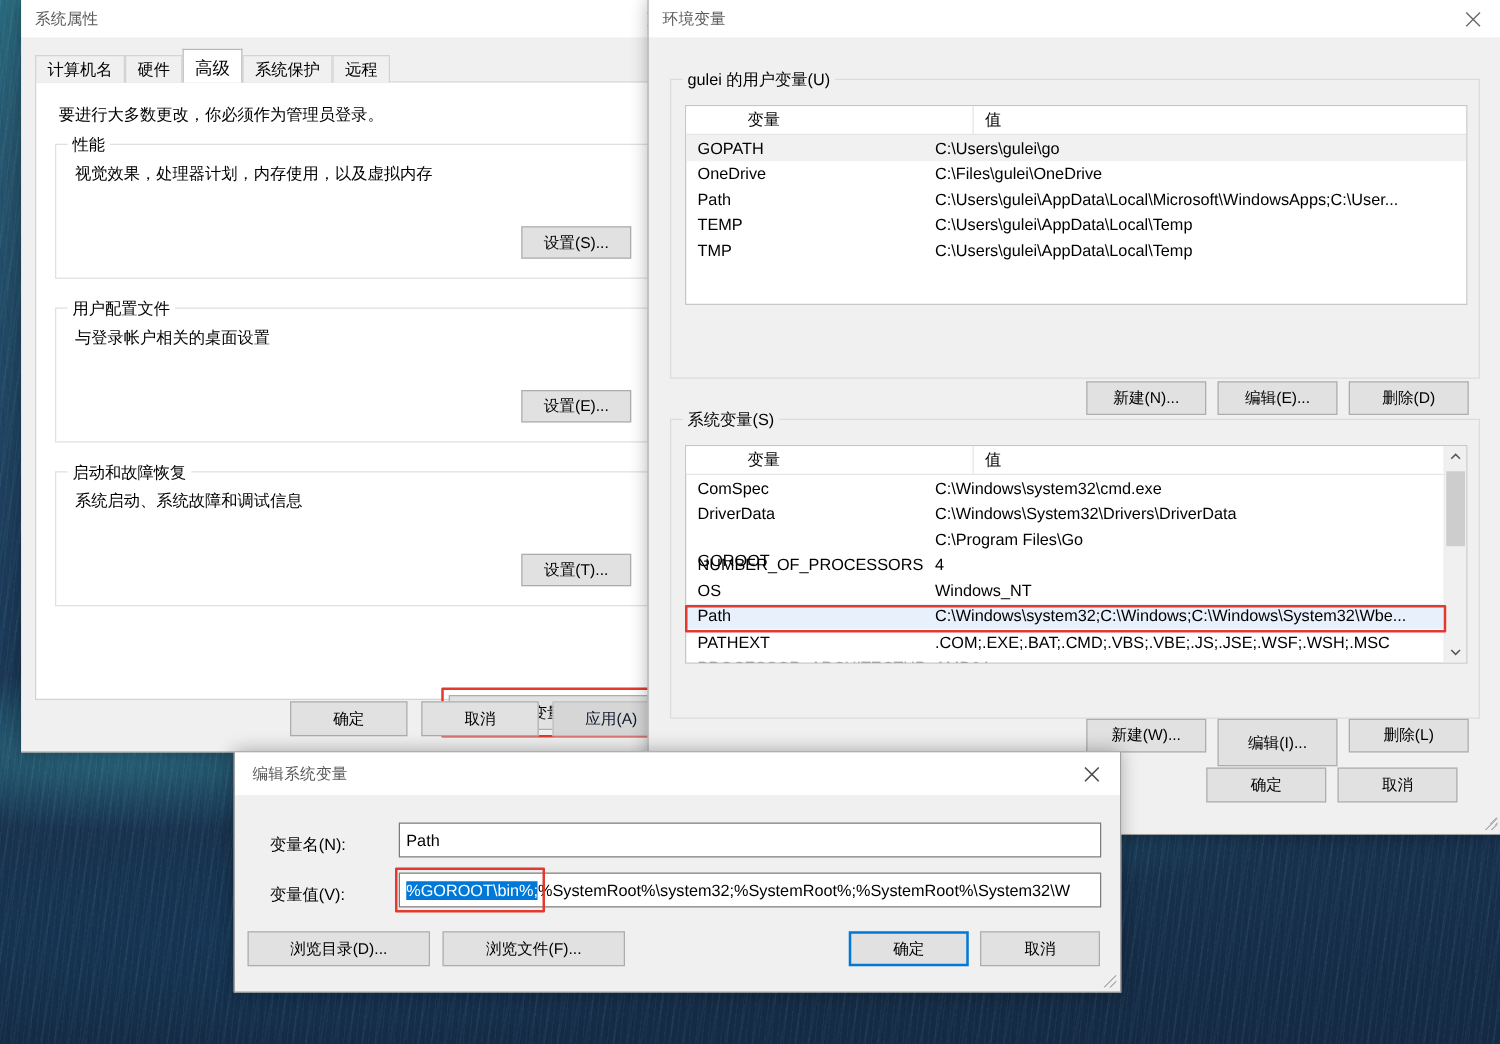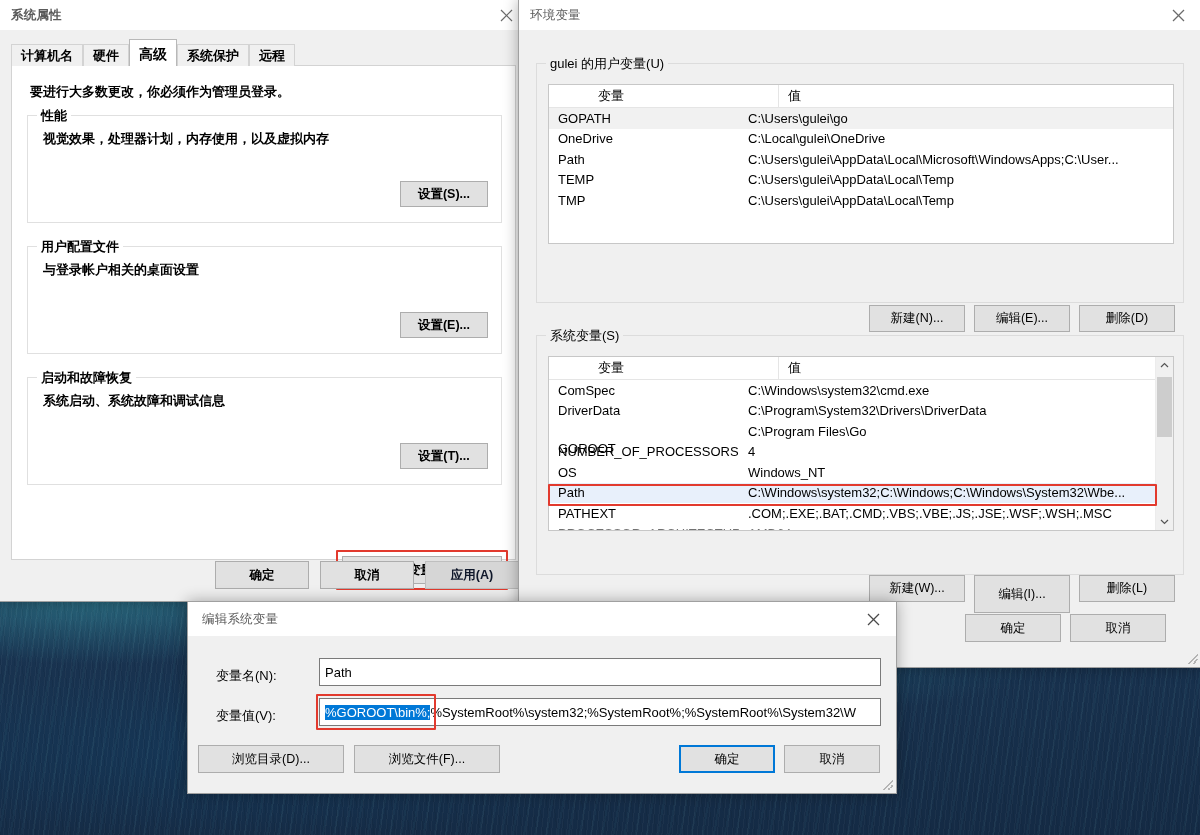--- a/index.html
+++ b/index.html
@@ -96,21 +96,21 @@
   
   .redbox {
     position: absolute;
     border: 2px solid #e23a2e;
     box-sizing: border-box;
     pointer-events: none;
     border-radius: 1px;
   }
 
   
-  #sysprops { left: 0; top: 0; width: 529px; height: 601px; border-left:none; border-top:none;font-weight:bold; }
+  #sysprops { left: 17px; top: 0; width: 529px; height: 601px; border-left:none; border-top:none; }
   #sysprops .body { position:absolute; left:0; top:30px; right:0; bottom:0; background:#f0f0f0; }
 
   .tabstrip {
     position: absolute;
     left: 11px; top: 10px;
     height: 26px;
     display: flex;
     align-items: flex-end;
     z-index: 3;
   }
@@ -345,21 +345,21 @@
         <div class="lv-head">
           <div class="col" style="width:190px;">变量</div>
           <div class="col" style="flex:1;">值</div>
         </div>
         <div class="lv-row sel-gray">
           <div class="cell" style="width:190px;">GOPATH</div>
           <div class="cell" style="flex:1;">C:\Users\gulei\go</div>
         </div>
         <div class="lv-row">
           <div class="cell" style="width:190px;">OneDrive</div>
-          <div class="cell" style="flex:1;">C:\Local\gulei\OneDrive</div>
+          <div class="cell" style="flex:1;">C:\Files\gulei\OneDrive</div>
         </div>
         <div class="lv-row">
           <div class="cell" style="width:190px;">Path</div>
           <div class="cell" style="flex:1;">C:\Users\gulei\AppData\Local\Microsoft\WindowsApps;C:\User...</div>
         </div>
         <div class="lv-row">
           <div class="cell" style="width:190px;">TEMP</div>
           <div class="cell" style="flex:1;">C:\Users\gulei\AppData\Local\Temp</div>
         </div>
         <div class="lv-row">
@@ -381,21 +381,21 @@
           <div class="lv-head">
             <div class="col" style="width:190px;">变量</div>
             <div class="col" style="flex:1;">值</div>
           </div>
           <div class="lv-row">
             <div class="cell" style="width:190px;">ComSpec</div>
             <div class="cell" style="flex:1;">C:\Windows\system32\cmd.exe</div>
           </div>
           <div class="lv-row">
             <div class="cell" style="width:190px;">DriverData</div>
-            <div class="cell" style="flex:1;">C:\Program\System32\Drivers\DriverData</div>
+            <div class="cell" style="flex:1;">C:\Windows\System32\Drivers\DriverData</div>
           </div>
           <div class="lv-row">
             <div class="cell" style="width:190px;margin-top:35px;">GOROOT</div>
             <div class="cell" style="flex:1;">C:\Program Files\Go</div>
           </div>
           <div class="lv-row">
             <div class="cell" style="width:190px;">NUMBER_OF_PROCESSORS</div>
             <div class="cell" style="flex:1;">4</div>
           </div>
           <div class="lv-row">

